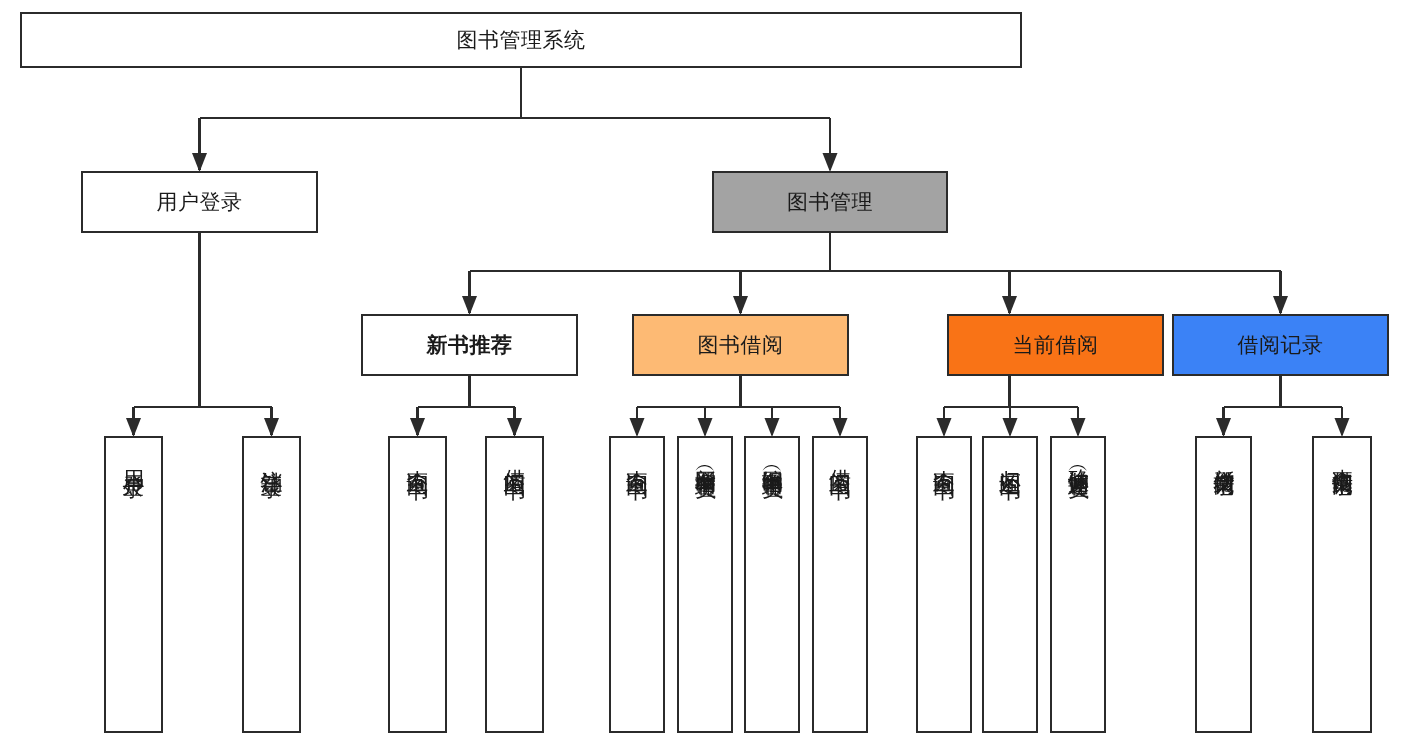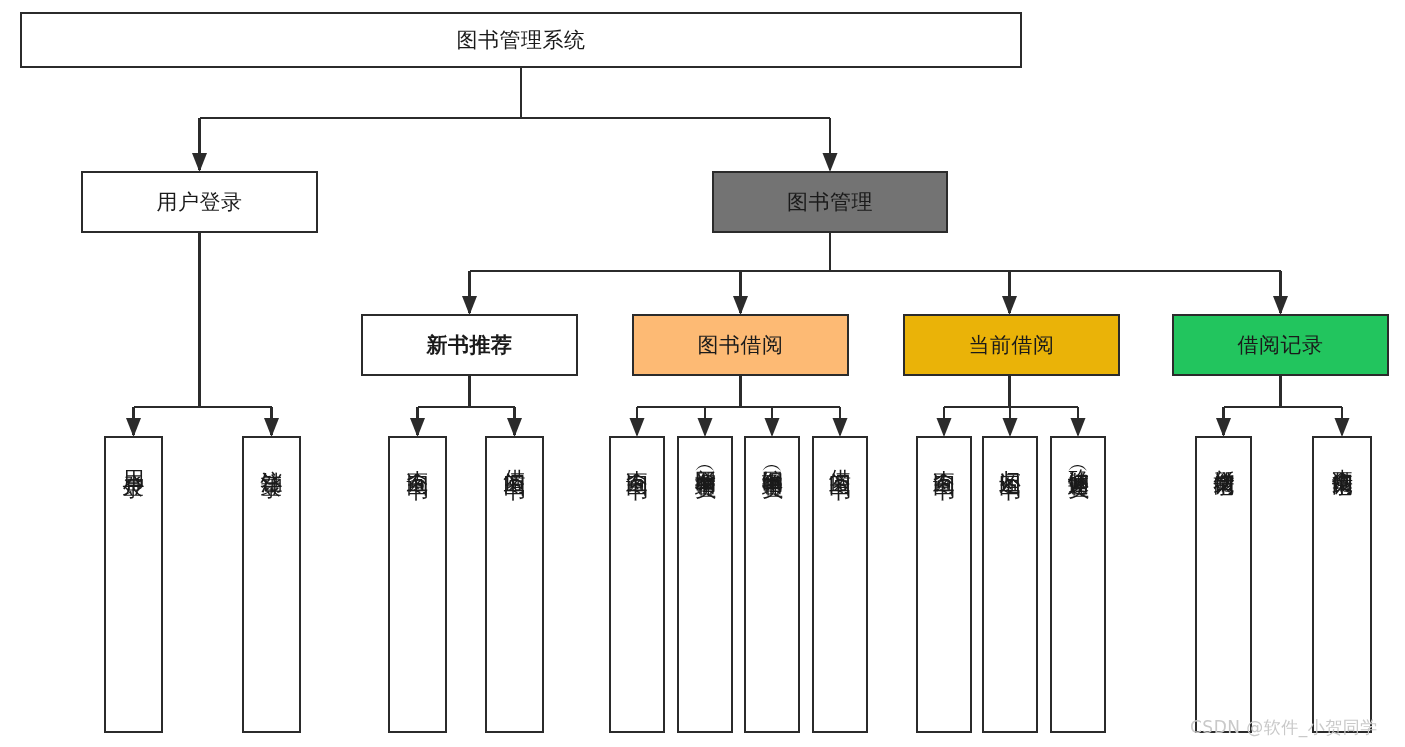--- a/index.html
+++ b/index.html
@@ -134,33 +134,33 @@
       <line x1="271.5" y1="407" x2="271.5" y2="435" stroke="#2b2b2b" stroke-width="2.4" shape-rendering="crispEdges"></line>
       <path d="M 264 418 L 279 418 L 271.5 437 Z" fill="#2b2b2b"></path>
     </svg>
   <div id="nodes">
       <div class="node horizontal" style="left: 20px; top: 12px; width: 1002px; height: 56px; border-color: rgb(43, 43, 43); background: rgb(255, 255, 255);">
         <span class="node-label" style="color: rgb(26, 26, 26);">图书管理系统</span>
       </div>
       <div class="node horizontal" style="left: 81px; top: 171px; width: 237px; height: 62px; border-color: rgb(43, 43, 43); background: rgb(255, 255, 255);">
         <span class="node-label" style="color: rgb(26, 26, 26);">用户登录</span>
       </div>
-      <div class="node horizontal" style="left: 712px; top: 171px; width: 236px; height: 62px; border-color: rgb(43, 43, 43); background: #737373;">
+      <div class="node horizontal" style="left: 712px; top: 171px; width: 236px; height: 62px; border-color: rgb(43, 43, 43); background: #a3a3a3;">
         <span class="node-label" style="color: rgb(26, 26, 26);">图书管理</span>
       </div>
       <div class="node horizontal" style="left: 361px; top: 314px; width: 217px; height: 62px; border-color: rgb(43, 43, 43); background: rgb(255, 255, 255); font-weight: bold;">
         <span class="node-label" style="color: rgb(26, 26, 26);">新书推荐</span>
       </div>
       <div class="node horizontal" style="left: 632px; top: 314px; width: 217px; height: 62px; border-color: rgb(43, 43, 43); background: #fdba74;">
         <span class="node-label" style="color: rgb(26, 26, 26);">图书借阅</span>
       </div>
-      <div class="node horizontal" style="left: 903px; top: 314px; width: 217px; height: 62px; border-color: rgb(43, 43, 43); background: #eab308;">
+      <div class="node horizontal" style="left: 947px; top: 314px; width: 217px; height: 62px; border-color: rgb(43, 43, 43); background: #f97316;">
         <span class="node-label" style="color: rgb(26, 26, 26);">当前借阅</span>
       </div>
-      <div class="node horizontal" style="left: 1172px; top: 314px; width: 217px; height: 62px; border-color: rgb(43, 43, 43); background: #22c55e;">
+      <div class="node horizontal" style="left: 1172px; top: 314px; width: 217px; height: 62px; border-color: rgb(43, 43, 43); background: #3b82f6;">
         <span class="node-label" style="color: rgb(26, 26, 26);">借阅记录</span>
       </div>
       <div class="node vertical" style="left: 104px; top: 436px; width: 59px; height: 297px; border-color: rgb(43, 43, 43); background: rgb(255, 255, 255);">
         <span class="node-label" style="color: rgb(26, 26, 26);">用户登录</span>
       </div>
       <div class="node vertical" style="left: 242px; top: 436px; width: 59px; height: 297px; border-color: rgb(43, 43, 43); background: rgb(255, 255, 255);">
         <span class="node-label" style="color: rgb(26, 26, 26);">注销登录</span>
       </div>
       <div class="node vertical" style="left: 388px; top: 436px; width: 59px; height: 297px; border-color: rgb(43, 43, 43); background: rgb(255, 255, 255);">
         <span class="node-label" style="color: rgb(26, 26, 26);">查询图书</span>
@@ -189,14 +189,13 @@
       <div class="node vertical narrow" style="left: 1050px; top: 436px; width: 56px; height: 297px; border-color: rgb(43, 43, 43); background: rgb(255, 255, 255);">
         <span class="node-label" style="color: rgb(26, 26, 26);">确认归还（管理员）</span>
       </div>
       <div class="node vertical narrow" style="left: 1195px; top: 436px; width: 57px; height: 297px; border-color: rgb(43, 43, 43); background: rgb(255, 255, 255);">
         <span class="node-label" style="color: rgb(26, 26, 26);">新增借阅记录</span>
       </div>
       <div class="node vertical narrow" style="left: 1312px; top: 436px; width: 60px; height: 297px; border-color: rgb(43, 43, 43); background: rgb(255, 255, 255);">
         <span class="node-label" style="color: rgb(26, 26, 26);">查询借阅记录</span>
       </div>
     </div>
-  <div class="watermark" style="left: 1190px; top: 716px; color: rgb(201, 201, 201);">CSDN @软件_小贺同学</div>
 </div>
 
 </body></html>

